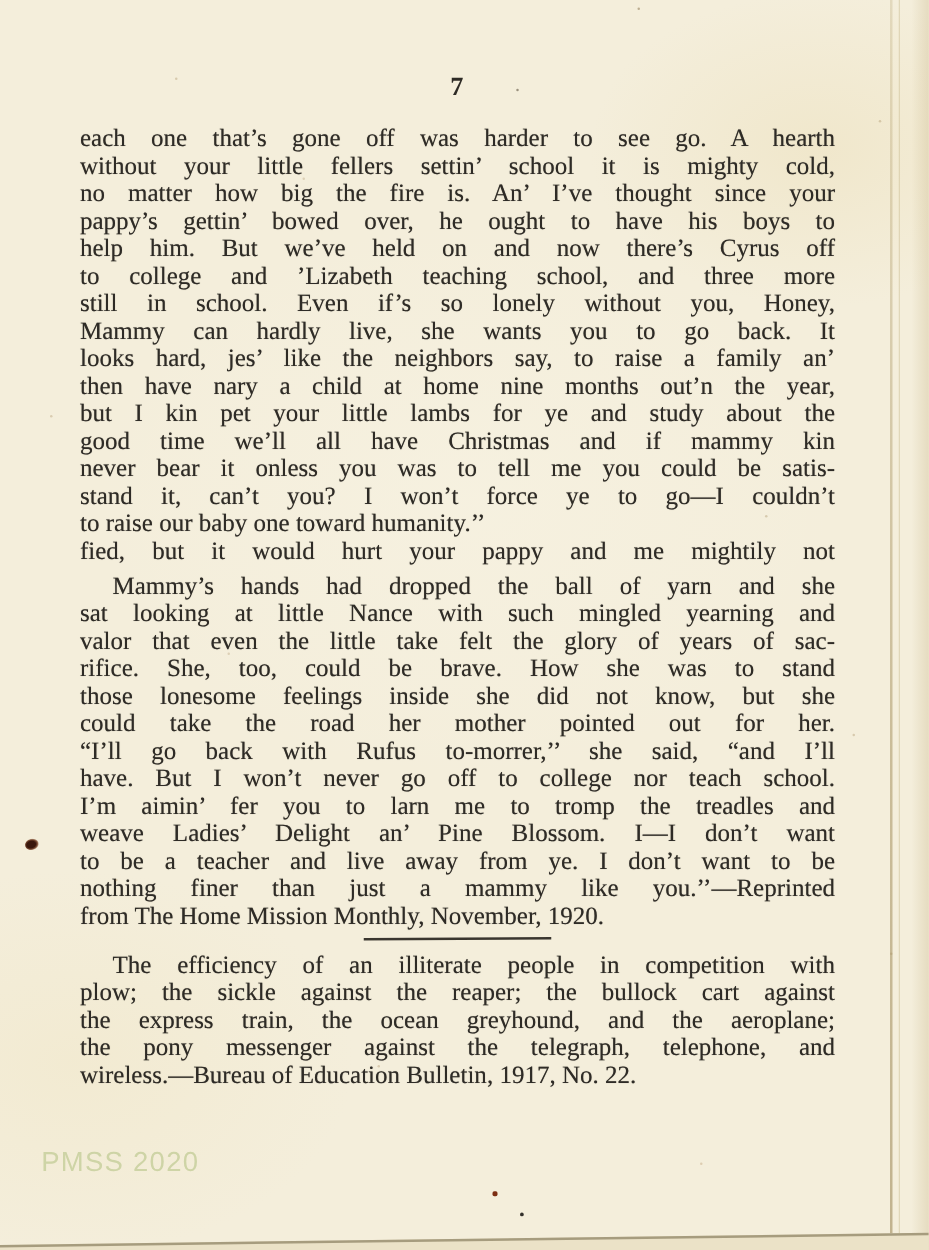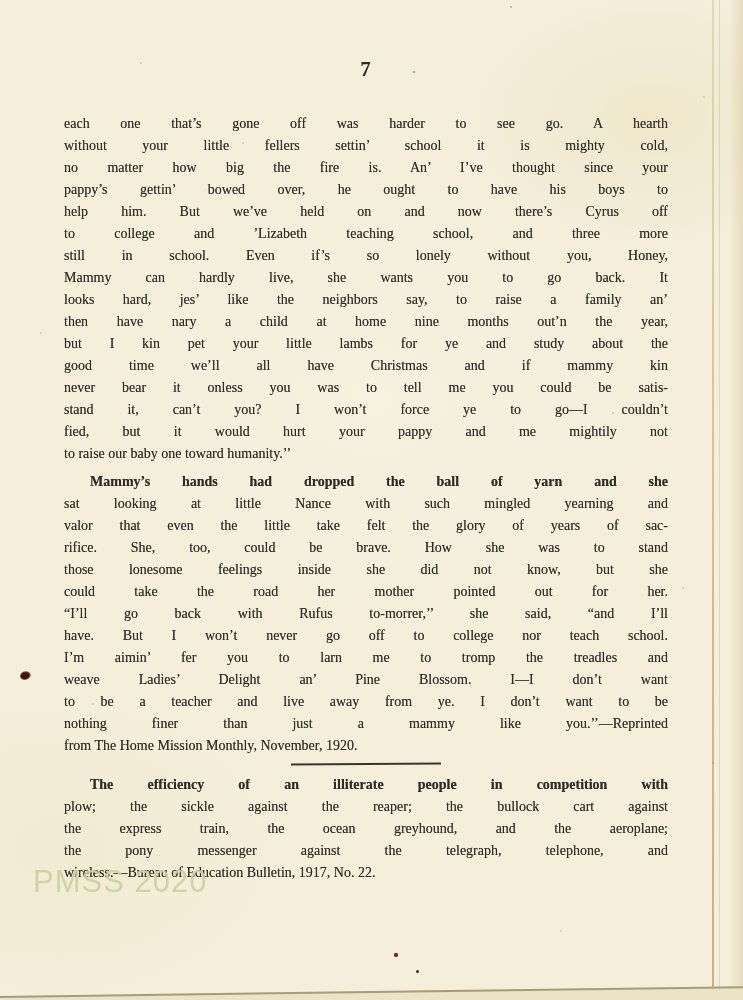--- a/index.html
+++ b/index.html
@@ -47,48 +47,48 @@
   .page-number {
     height: 28px;
     margin-left: 64px;
     width: 604px;
     text-align: center;
     font-size: 21px;
     font-weight: bold;
     letter-spacing: 1px;
   }
   .text-block {
-    margin-top: 28px;
+    margin-top: 15px;
     margin-left: 64px;
     width: 604px;
-    font-size: 14px;
+    font-size: 20px;
     line-height: 22px;
     text-shadow: 0 0 0.6px rgba(40,36,30,0.55);
   }
   .line {
     text-align: justify;
     text-align-last: justify;
   }
   .line.last { text-align-last: left; }
-  .line.indent { text-indent: 26px; font-weight: bold; }
+  .line.indent { text-indent: 26px; }
   .italic { }
   .paragraph + .paragraph { margin-top: 6px; }
   .rule {
     width: 150px;
     height: 0;
     border-top: 2px solid #3a362f;
     margin: 6px auto 9px;
     transform: rotate(-0.3deg);
   }
   .watermark {
     position: absolute;
     left: 33px;
-    top: 864px;
+    top: 917px;
     font-family: "Liberation Sans", "DejaVu Sans", sans-serif;
-    font-size: 31px;
+    font-size: 22px;
     letter-spacing: 1px;
     color: var(--watermark, #cbd2a2);
     opacity: 0.92;
     text-shadow: none;
   }
   .ink-spot {
     position: absolute;
     left: 20px;
     top: 671px;
     width: 11px;
@@ -157,22 +157,22 @@
         <div class="line"><span>help him. But we’ve held on and now there’s Cyrus off</span></div>
         <div class="line"><span>to college and ’Lizabeth teaching school, and three more</span></div>
         <div class="line"><span>still in school. Even if’s so lonely without you, Honey,</span></div>
         <div class="line"><span>Mammy can hardly live, she wants you to go back. It</span></div>
         <div class="line"><span>looks hard, jes’ like the neighbors say, to raise a family an’</span></div>
         <div class="line"><span>then have nary a child at home nine months out’n the year,</span></div>
         <div class="line"><span>but I kin pet your little lambs for ye and study about the</span></div>
         <div class="line"><span>good time we’ll all have Christmas and if mammy kin</span></div>
         <div class="line"><span>never bear it onless you was to tell me you could be satis-</span></div>
         <div class="line"><span>stand it, can’t you? I won’t force ye to go—I couldn’t</span></div>
+        <div class="line last"><span>to raise our baby one toward humanity.’’</span></div>
         <div class="line"><span>fied, but it would hurt your pappy and me mightily not</span></div>
-        <div class="line last"><span>to raise our baby one toward humanity.’’</span></div>
       </div>
       <div class="paragraph">
         <div class="line indent"><span>Mammy’s hands had dropped the ball of yarn and she</span></div>
         <div class="line"><span>sat looking at little Nance with such mingled yearning and</span></div>
         <div class="line"><span>valor that even the little take felt the glory of years of sac-</span></div>
         <div class="line"><span>rifice. She, too, could be brave. How she was to stand</span></div>
         <div class="line"><span>those lonesome feelings inside she did not know, but she</span></div>
         <div class="line"><span>could take the road her mother pointed out for her.</span></div>
         <div class="line"><span>“I’ll go back with Rufus to-morrer,’’ she said, “and I’ll</span></div>
         <div class="line"><span>have. But I won’t never go off to college nor teach school.</span></div>

